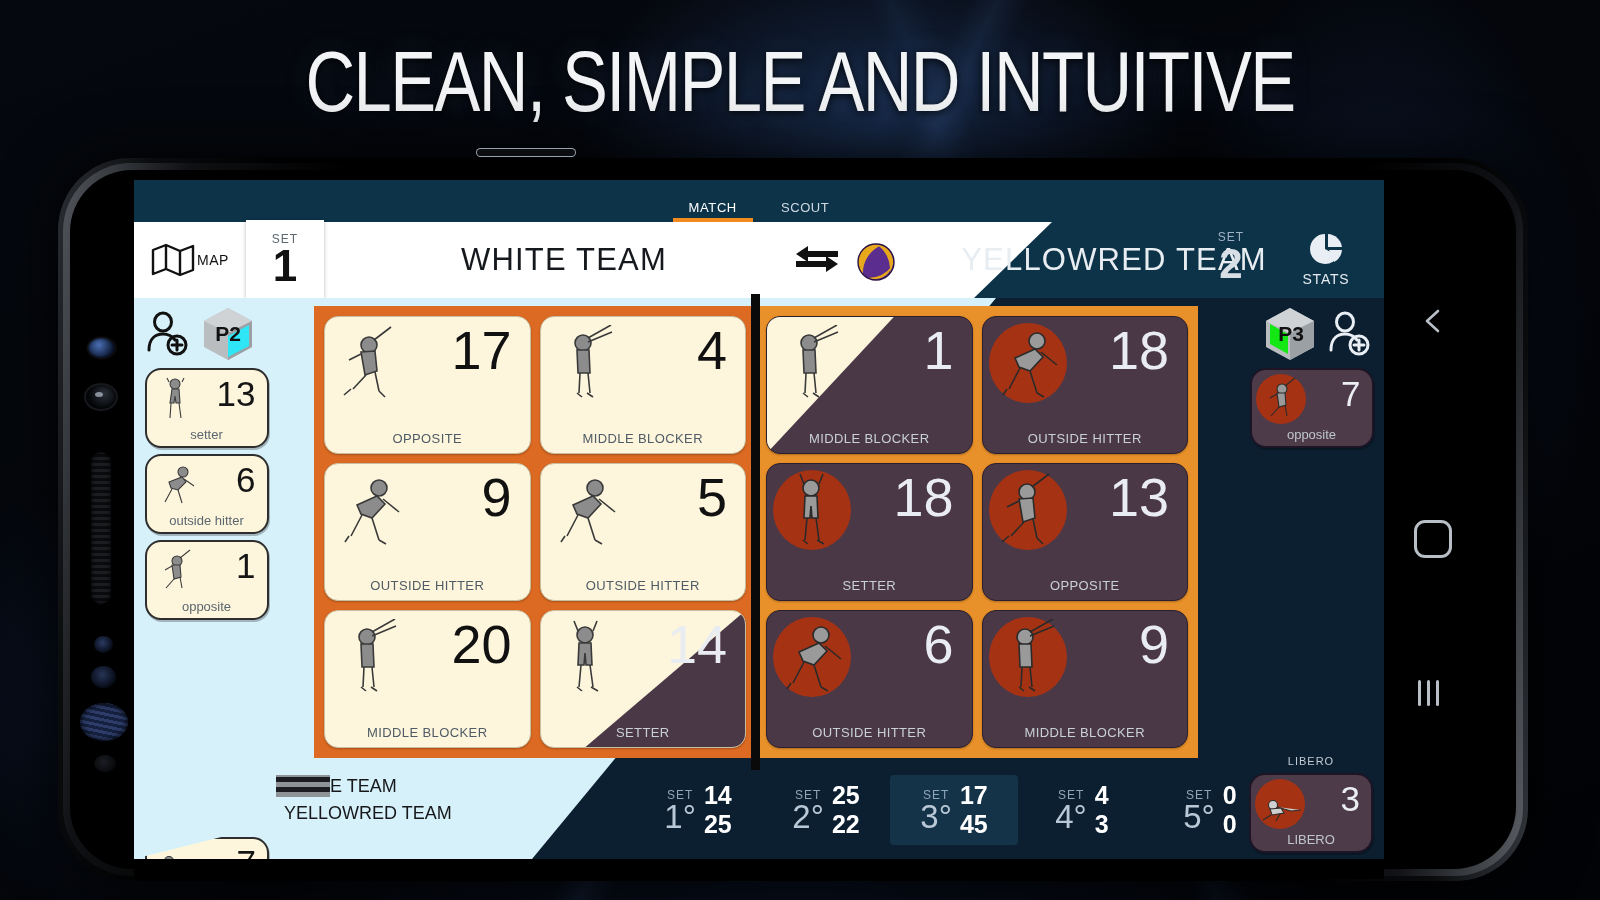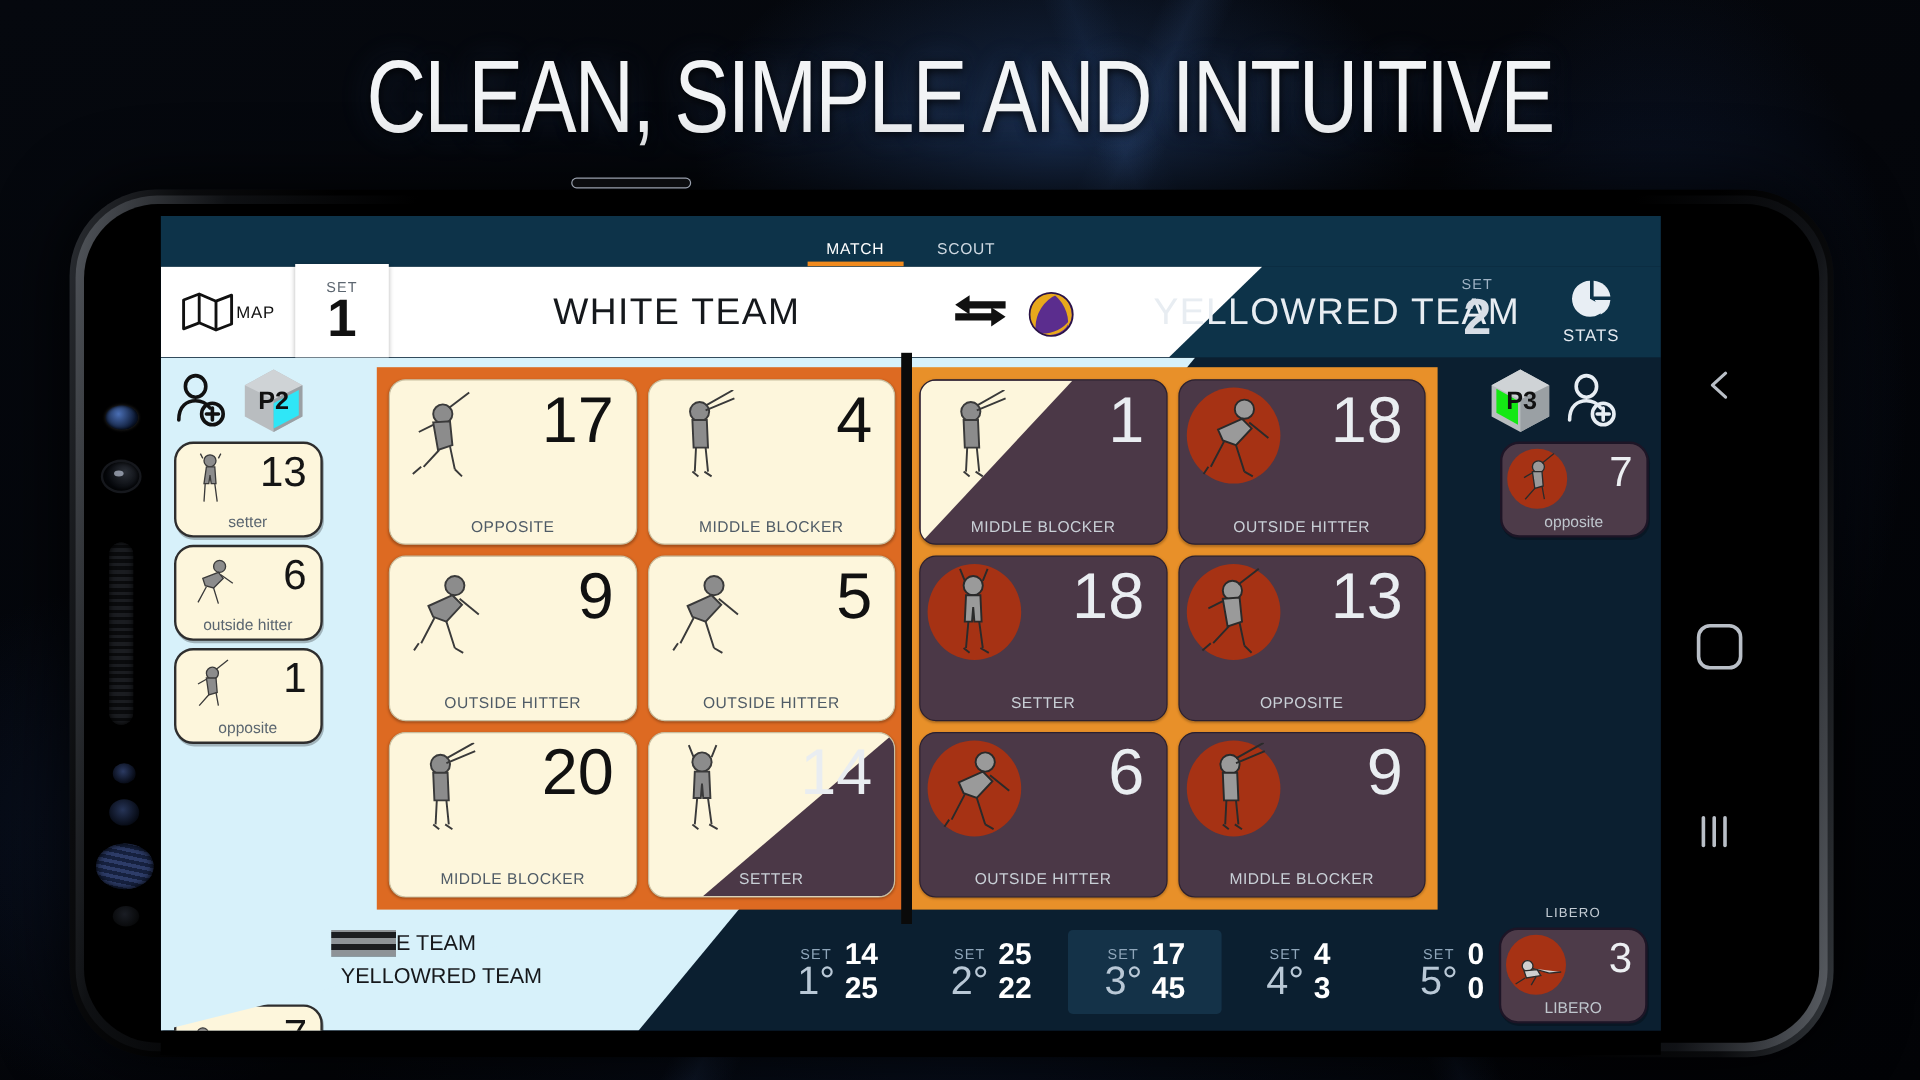--- a/index.html
+++ b/index.html
@@ -177,21 +177,21 @@
   .mini-card .blob{ position:absolute; left:4px; top:4px; width:50px; height:50px;
                     border-radius:50%; background:#a63214; }
 
   #left-libero-wrap{ position:absolute; left:10px; bottom:6px; width:126px; }
   #right-libero-wrap{ position:absolute; right:10px; bottom:6px; width:126px; }
   .libero-lbl{ text-align:center; font-size:11px; letter-spacing:1px; color:#6d7a84; margin-bottom:2px; }
   .libero-lbl.dark{ color:#c4ccd4; }
 
   
   #right-bar{ position:absolute; right:0; top:0; width:145px; height:561px; }
-  .bar-top.right{ padding:8px 10px 0 0;text-decoration:underline; }
+  .bar-top.right{ justify-content:flex-end; padding:8px 10px 0 0;text-decoration:underline; }
   #p3-cube{ width:56px; height:56px; }
   #addp-right{ width:48px; height:48px; }
 
   
   #court{
     position:absolute; left:180px; top:8px; width:884px; height:452px;
     display:flex;
   }
   .half{ position:relative; width:442px; height:452px; padding:10px;
          display:grid; grid-template-columns:1fr 1fr; grid-template-rows:1fr 1fr 1fr;

